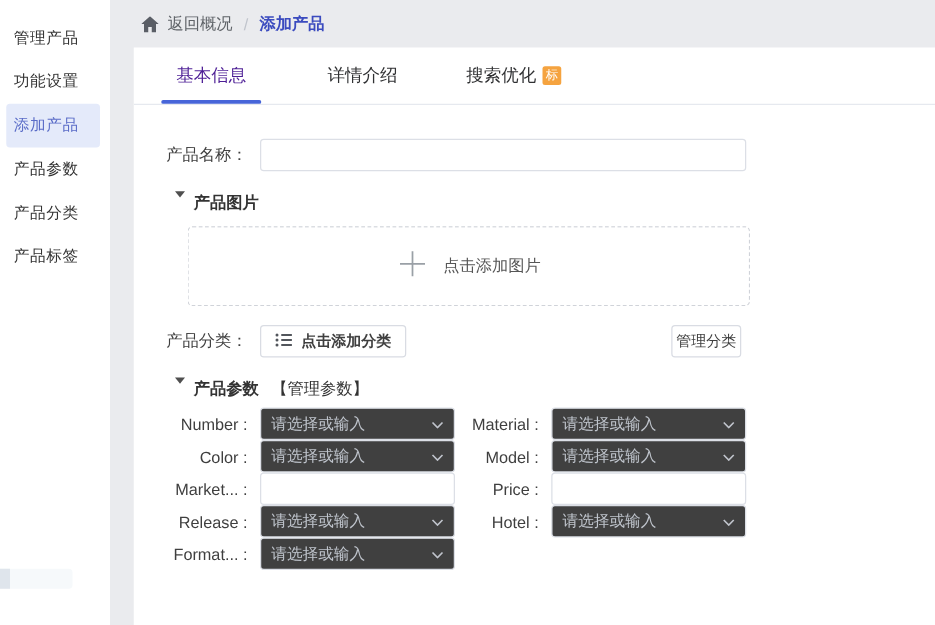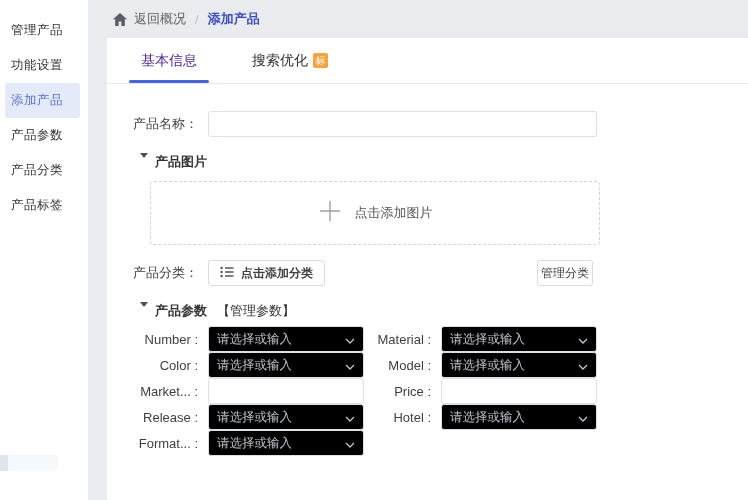--- a/index.html
+++ b/index.html
@@ -109,21 +109,21 @@
   .params-grid {
     margin-top: 8px; display: grid;
     grid-template-columns: 101px 156px 77px 156px;
     grid-auto-rows: 26px; align-items: center;
   }
   .grid-label {
     font-size: 13px; color: #3f3f3f; text-align: right; padding-right: 10px;
     white-space: nowrap; overflow: hidden;
   }
   .sel {
-    height: 26px; border: 1px solid #dcdfe6; border-radius: 3px; background: #000000;
+    height: 26px; border: 1px solid #dcdfe6; border-radius: 3px; background: #404040;
     display: flex; align-items: center; padding: 0 8px; cursor: pointer;
   }
   .sel .ph { flex: 1; font-size: 12.5px; color: #bfc4cc; }
   .txt {
     width: 100%; height: 26px; border: 1px solid #dcdfe6; border-radius: 3px;
     padding: 0 8px; font-size: 13px; color: #333; outline: none; background: #fff;
   }
 
   
   .faded-tooltip {
@@ -168,20 +168,23 @@
   <span class="crumb-back">返回概况</span>
   <span class="crumb-sep">/</span>
   <span class="crumb-current">添加产品</span>
 </header>
 
 <main class="card">
 
   <div class="tabs">
     <div class="tab active">
       <span>基本信息</span>
+    </div>
+    <div class="tab">
+      <span>详情介绍</span>
     </div>
     <div class="tab">
       <span>搜索优化</span>
       <span class="tab-badge">标</span>
     </div>
   </div>
 
   <div class="content">
 
     <div class="form-row row-name">

